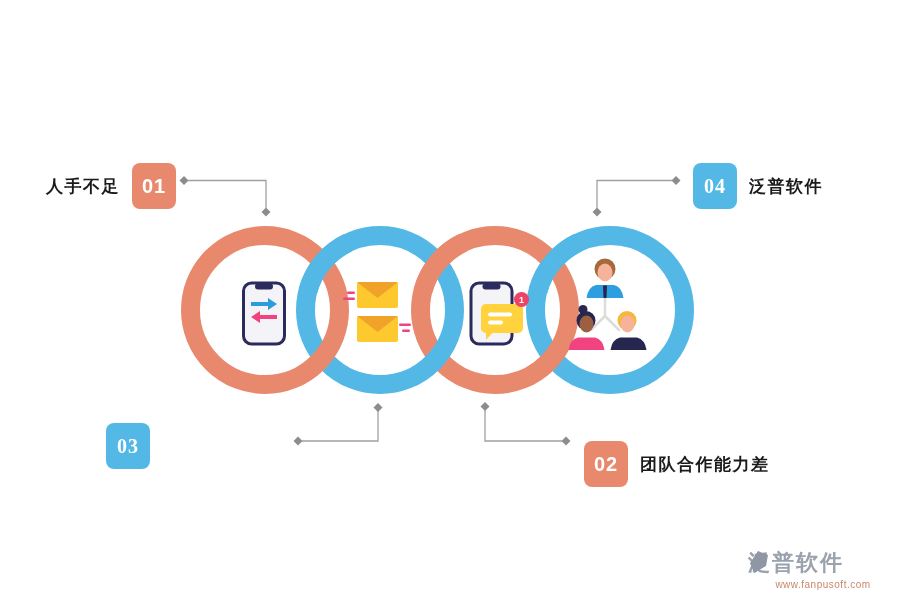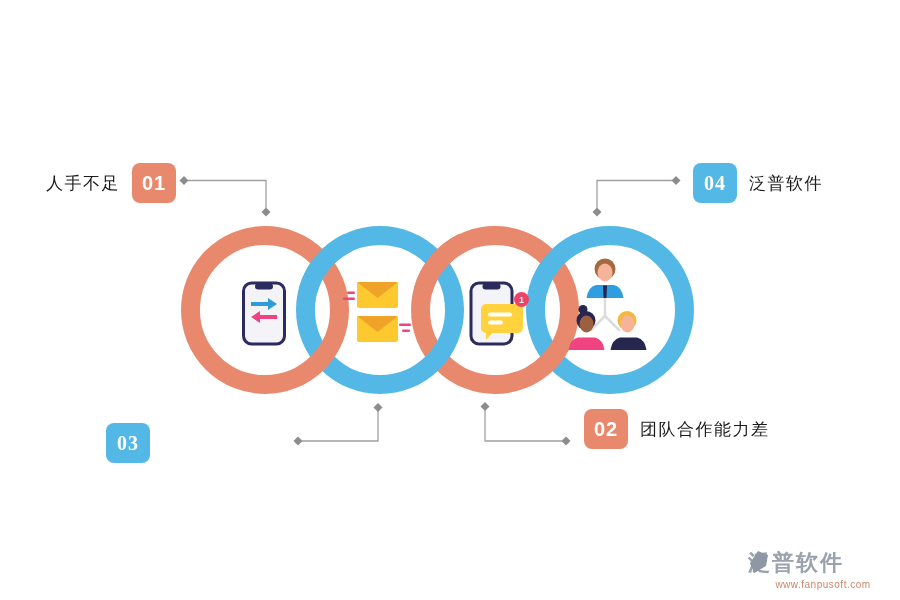--- a/index.html
+++ b/index.html
@@ -11,22 +11,22 @@
   }
   *{box-sizing:border-box;margin:0;padding:0;}
   html,body{width:900px;height:600px;background:#fff;font-family:"Liberation Sans",sans-serif;}
   .stage{position:relative;width:900px;height:600px;background:#fff;overflow:hidden;}
   .stage svg{position:absolute;left:0;top:0;}
 
   .ring-orange{stroke:var(--orange);}
   .ring-blue{stroke:var(--blue);}
 
   .label-group{position:absolute;display:flex;align-items:center;gap:12px;}
-  .label-text{font-size:17px;font-weight:normal;color:var(--text);letter-spacing:1.5px;white-space:nowrap;}
-  .badge{width:44px;height:40px;border-radius:8px;display:flex;align-items:center;justify-content:center;
+  .label-text{font-size:17px;font-weight:bold;color:var(--text);letter-spacing:1.5px;white-space:nowrap;}
+  .badge{width:44px;height:46px;border-radius:8px;display:flex;align-items:center;justify-content:center;
          color:#fff;font-size:20px;font-weight:bold;letter-spacing:1px;}
   .badge-orange{background:var(--orange);}
   .badge-blue{background:var(--blue);font-family:Liberation Serif, serif;}
 
   .watermark{position:absolute;left:748px;top:548px;width:150px;}
   .wm-row{display:flex;align-items:center;gap:3px;}
   .wm-brand{font-size:22px;font-weight:bold;color:#9AA2AE;letter-spacing:2px;white-space:nowrap;}
   .wm-url{font-size:10px;color:#C8876B;letter-spacing:0.5px;margin-top:1px;text-align:center;white-space:nowrap;}
 </style>
 </head>
@@ -127,21 +127,21 @@
 
   <div class="label-group" style="left:693px;top:163px;">
     <span class="badge badge-blue">04</span>
     <span class="label-text">泛普软件</span>
   </div>
 
   <div class="label-group" style="left:106px;top:423px;">
     <span class="badge badge-blue">03</span>
   </div>
 
-  <div class="label-group" style="left:584px;top:409px;">
+  <div class="label-group" style="left:584px;top:441px;">
     <span class="badge badge-orange">02</span>
     <span class="label-text">团队合作能力差</span>
   </div>
 
   <div class="watermark">
     <div class="wm-row">
       <svg width="27" height="28" viewBox="0 0 27 28">
         <polygon points="2,15 10,3 20,7 18,18 6,25" fill="#8E97A3"></polygon>
         <path d="M14 3 A 12 12 0 0 1 14 27 A 8.5 8.5 0 0 0 14 3 Z" fill="#D96B36"></path>
       </svg>

